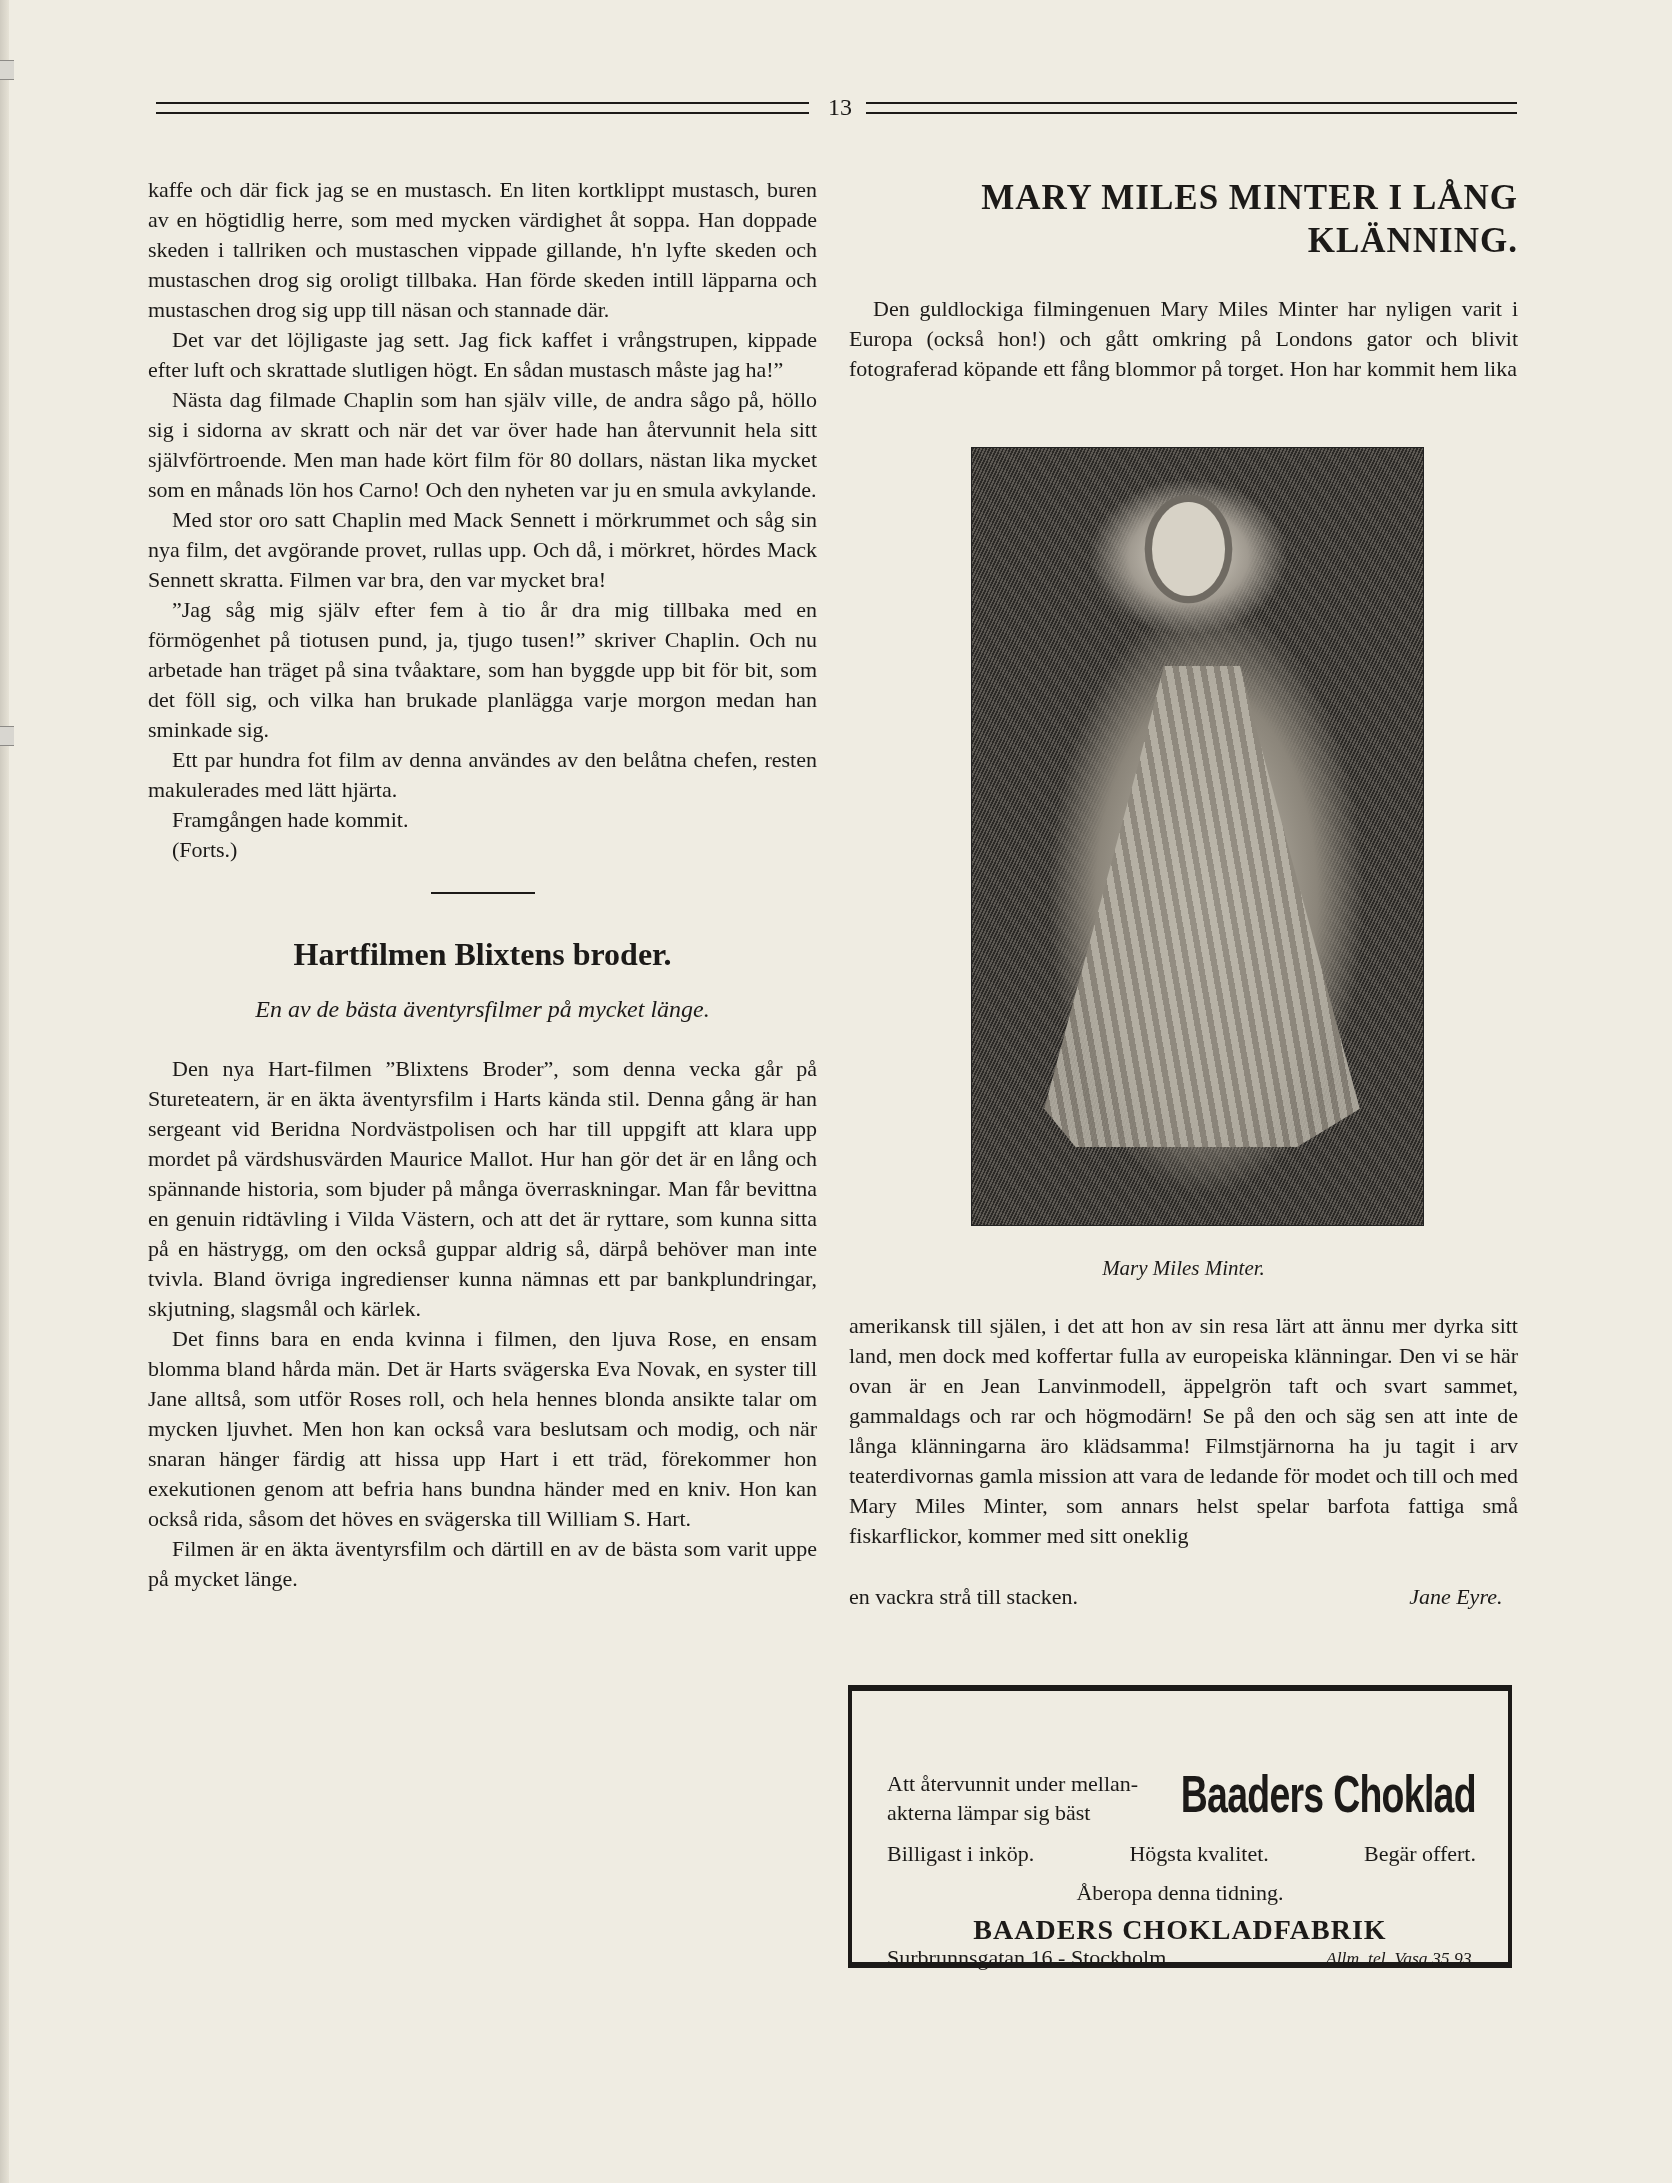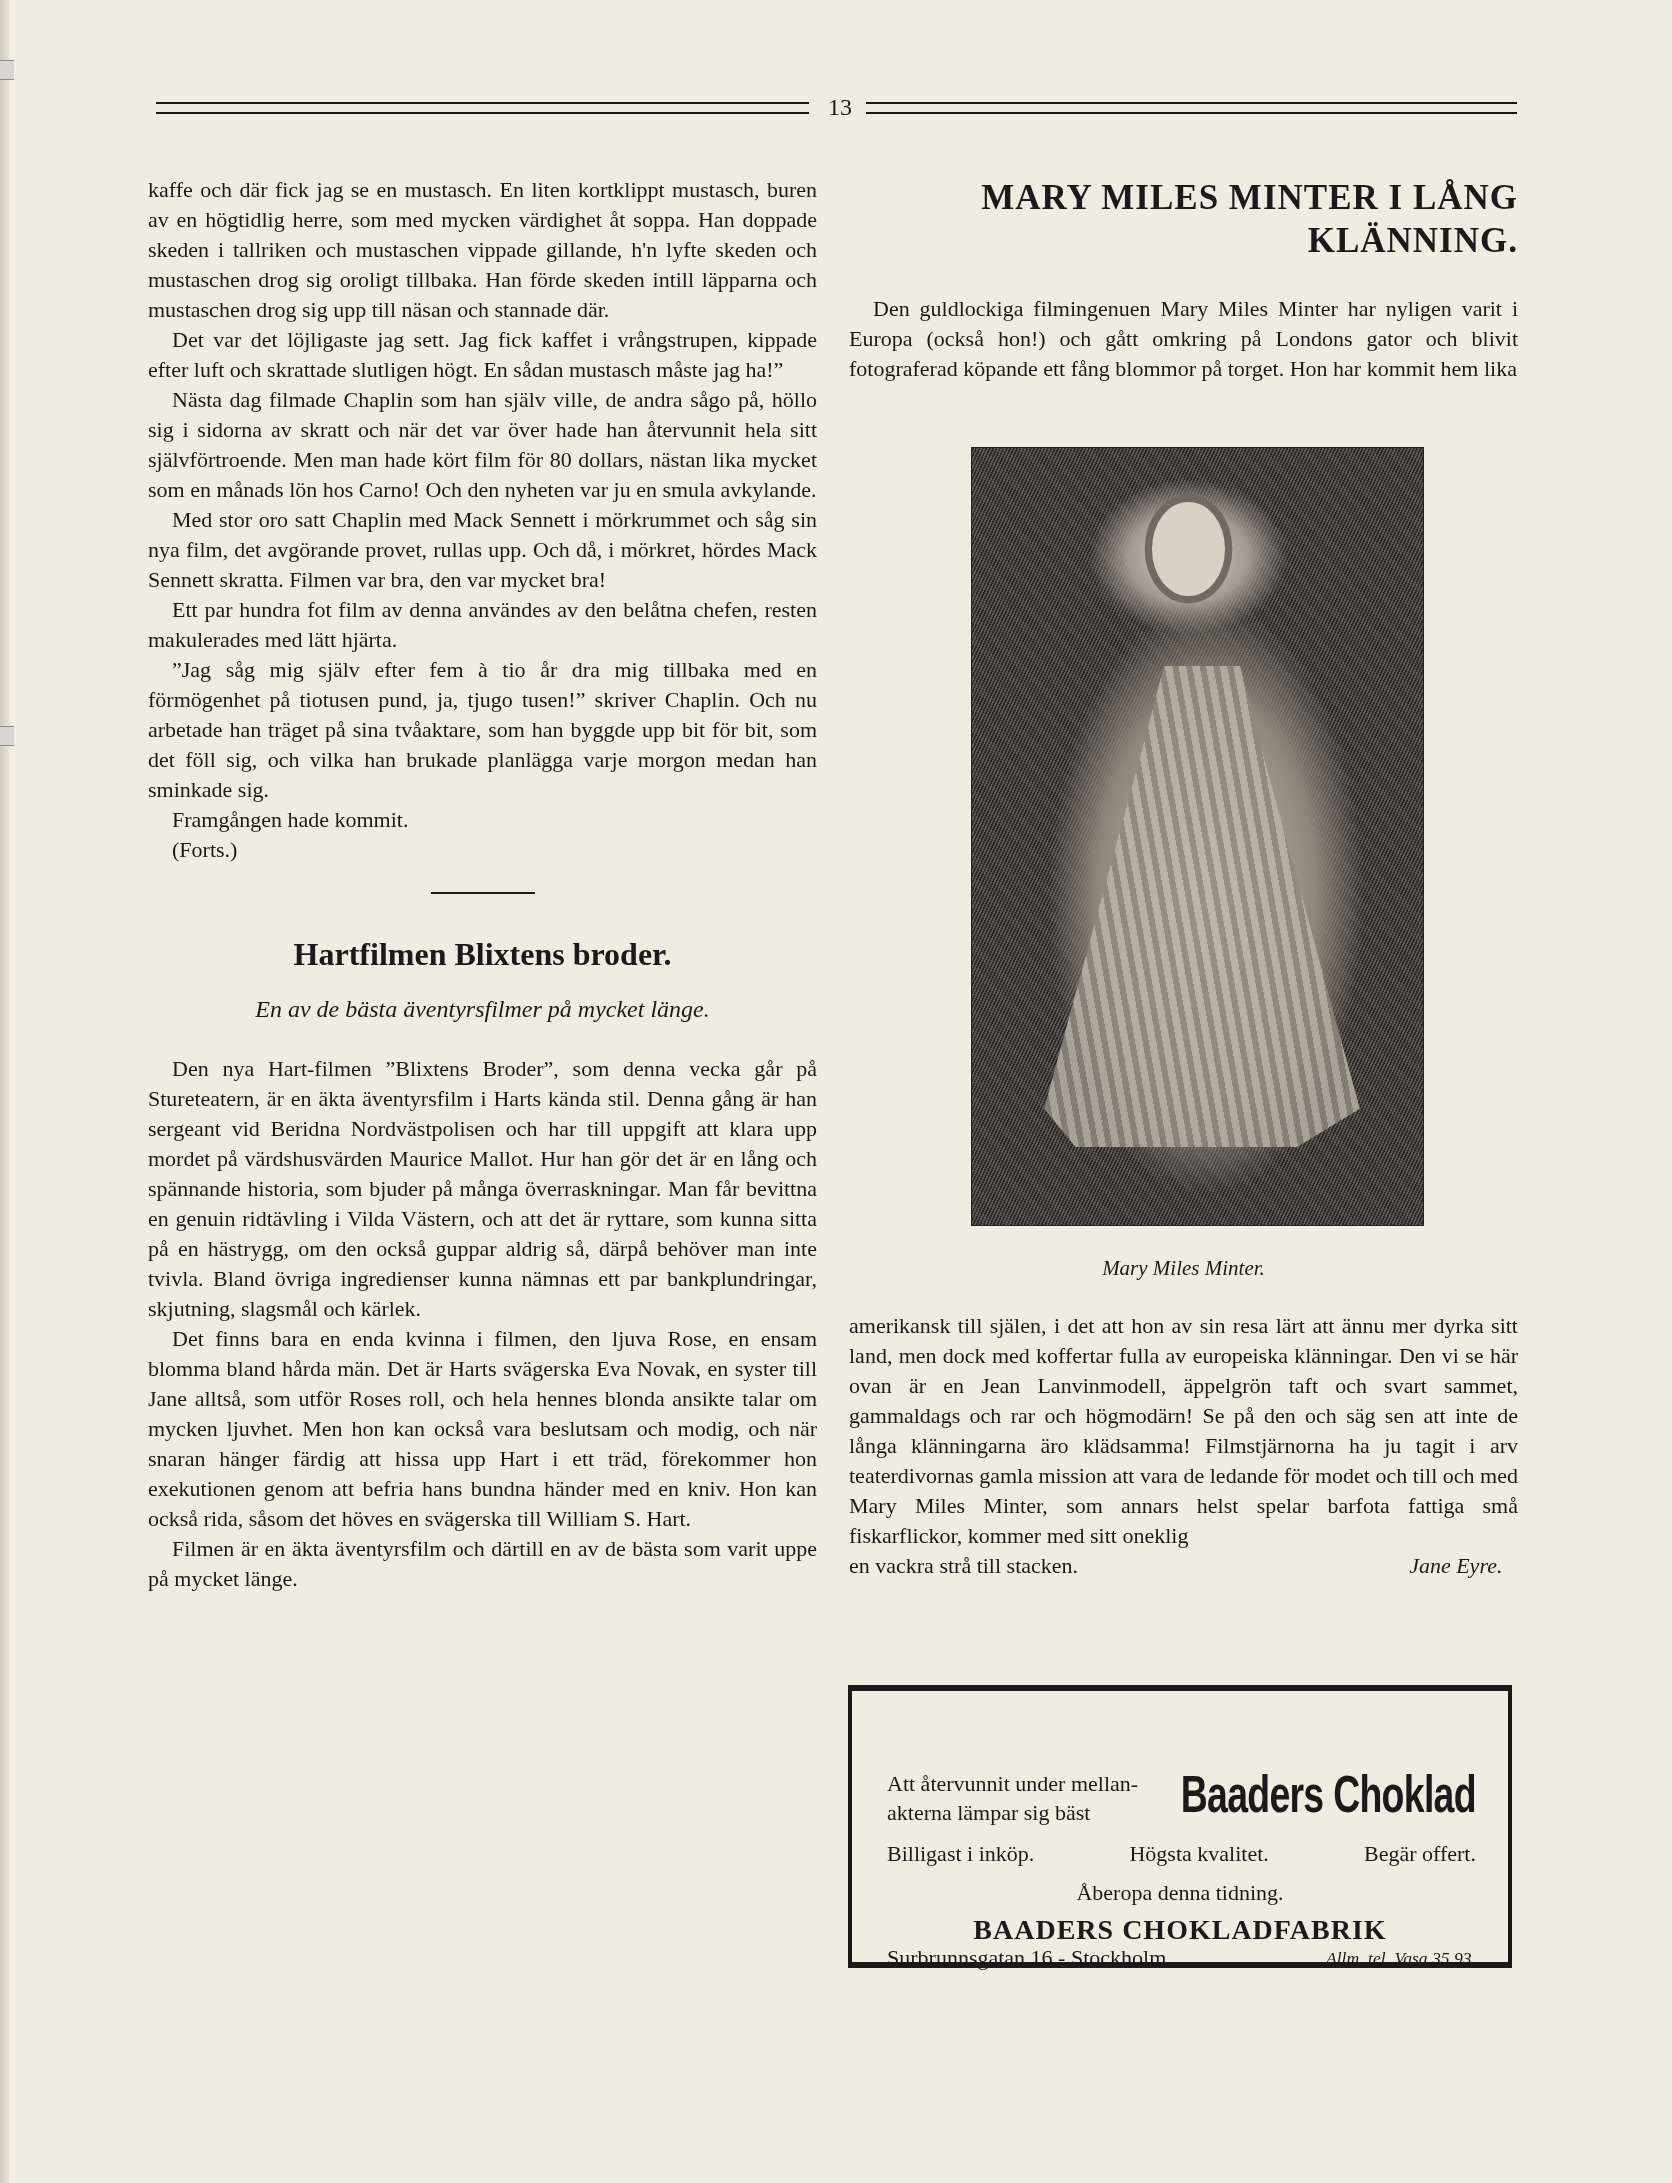--- a/index.html
+++ b/index.html
@@ -59,21 +59,21 @@
   }
   .photo .figure-head {
     position: absolute; left: 40%; top: 7%; width: 16%; height: 12%;
     border-radius: 50%; background: #d7d2c6; box-shadow: 0 0 0 7.3px #6f6a62;
   }
   .caption {
     position: absolute; left: 849px; top: 1256px; width: 669px; text-align: center;
     font-style: italic; font-size: 21px;
   }
   .mm-p2 { top: 1311px; }
-  .signature { display: flex; justify-content: space-between; text-indent: 0; padding-right: 15.6px; }
+  .signature { display: flex; justify-content: space-between; text-indent: 0; padding-right: 15.6px; margin-top: 31px; }
   .signature .sig { font-style: italic; }
 
   .ad {
     position: absolute; left: 848px; top: 1685px; width: 664px; height: 283px;
     border-top: 6.2px solid #1c1a18; border-bottom: 6.2px solid #1c1a18;
     border-left: 4.1px solid #1c1a18; border-right: 4.1px solid #1c1a18; box-sizing: border-box;
     font-family: "Liberation Serif", serif;
   }
   .ad-headline { position: absolute; top: 20px; left: 0; width: 100%; text-align: center; font-style: italic; font-size: 30px; }
   .ad-left { position: absolute; left: 35px; top: 78px; font-size: 22px; line-height: 29px; }
@@ -96,22 +96,22 @@
   <div class="pagenum">13</div>
   <div class="rule right"></div>
 </div>
 
 <div class="col col-left">
   <section>
     <p class="noindent">kaffe och där fick jag se en mustasch. En liten kortklippt mustasch, buren av en högtidlig herre, som med mycken värdighet åt soppa. Han doppade skeden i tallriken och mustaschen vippade gillande, h'n lyfte skeden och mustaschen drog sig oroligt tillbaka. Han förde skeden intill läpparna och mustaschen drog sig upp till näsan och stannade där.</p>
     <p>Det var det löjligaste jag sett. Jag fick kaffet i vrångstrupen, kippade efter luft och skrattade slutligen högt. En sådan mustasch måste jag ha!”</p>
     <p>Nästa dag filmade Chaplin som han själv ville, de andra sågo på, höllo sig i sidorna av skratt och när det var över hade han återvunnit hela sitt självförtroende. Men man hade kört film för 80 dollars, nästan lika mycket som en månads lön hos Carno! Och den nyheten var ju en smula avkylande.</p>
     <p>Med stor oro satt Chaplin med Mack Sennett i mörkrummet och såg sin nya film, det avgörande provet, rullas upp. Och då, i mörkret, hördes Mack Sennett skratta. Filmen var bra, den var mycket bra!</p>
+    <p>”Jag såg mig själv efter fem à tio år dra mig tillbaka med en förmögenhet på tiotusen pund, ja, tjugo tusen!” skriver Chaplin. Och nu arbetade han träget på sina tvåaktare, som han byggde upp bit för bit, som det föll sig, och vilka han brukade planlägga varje morgon medan han sminkade sig.</p>
     <p>Ett par hundra fot film av denna användes av den belåtna chefen, resten makulerades med lätt hjärta.</p>
-    <p>”Jag såg mig själv efter fem à tio år dra mig tillbaka med en förmögenhet på tiotusen pund, ja, tjugo tusen!” skriver Chaplin. Och nu arbetade han träget på sina tvåaktare, som han byggde upp bit för bit, som det föll sig, och vilka han brukade planlägga varje morgon medan han sminkade sig.</p>
     <div class="endline">
       <span>Framgången hade kommit.</span>
       <span>(Forts.)</span>
     </div>
   </section>
   <div class="divider"></div>
 
   <section>
     <h2 class="art-title">Hartfilmen Blixtens broder.</h2>
     <div class="art-sub">En av de bästa äventyrsfilmer på mycket länge.</div>

